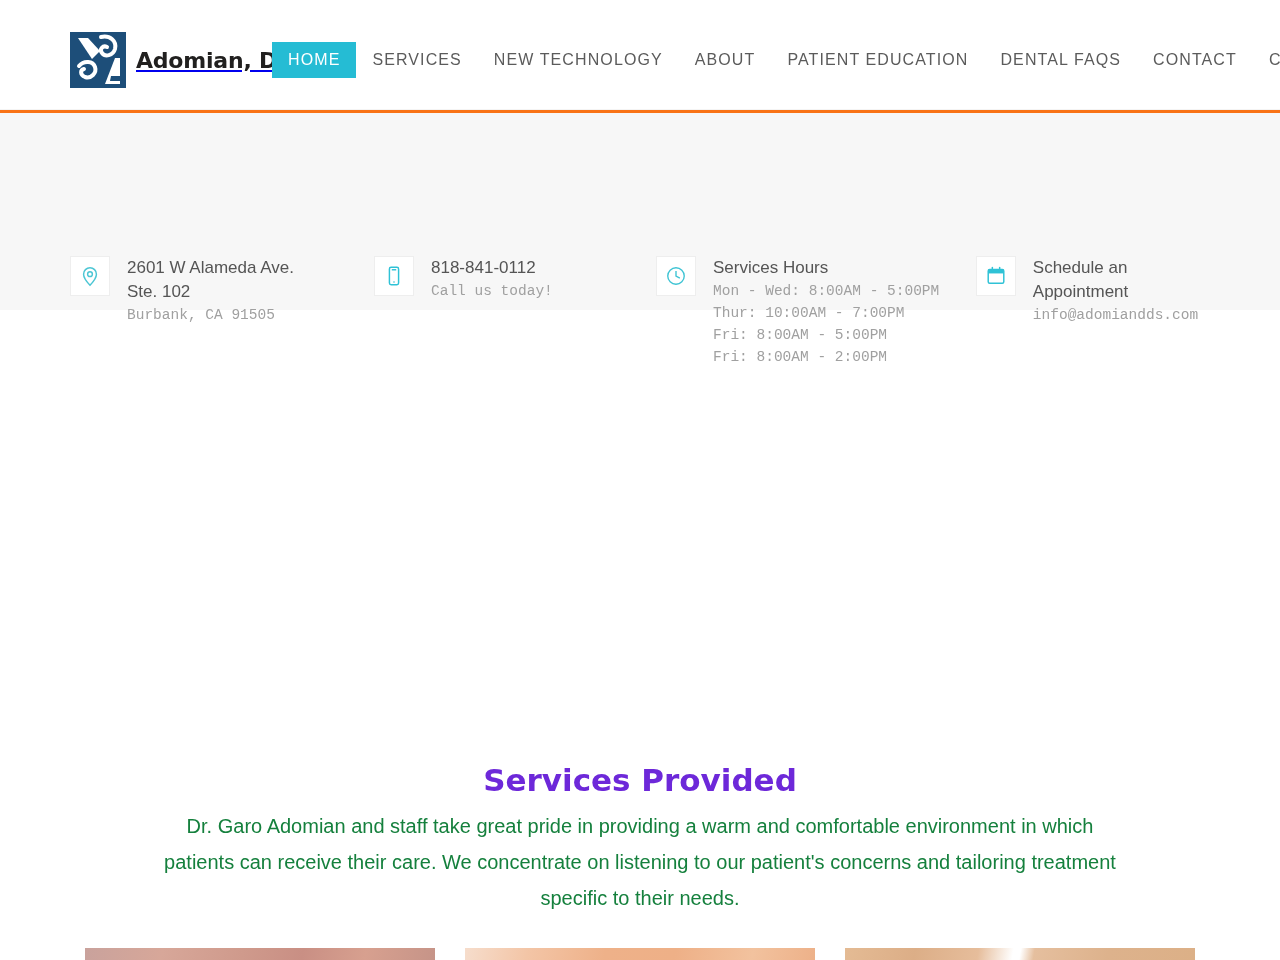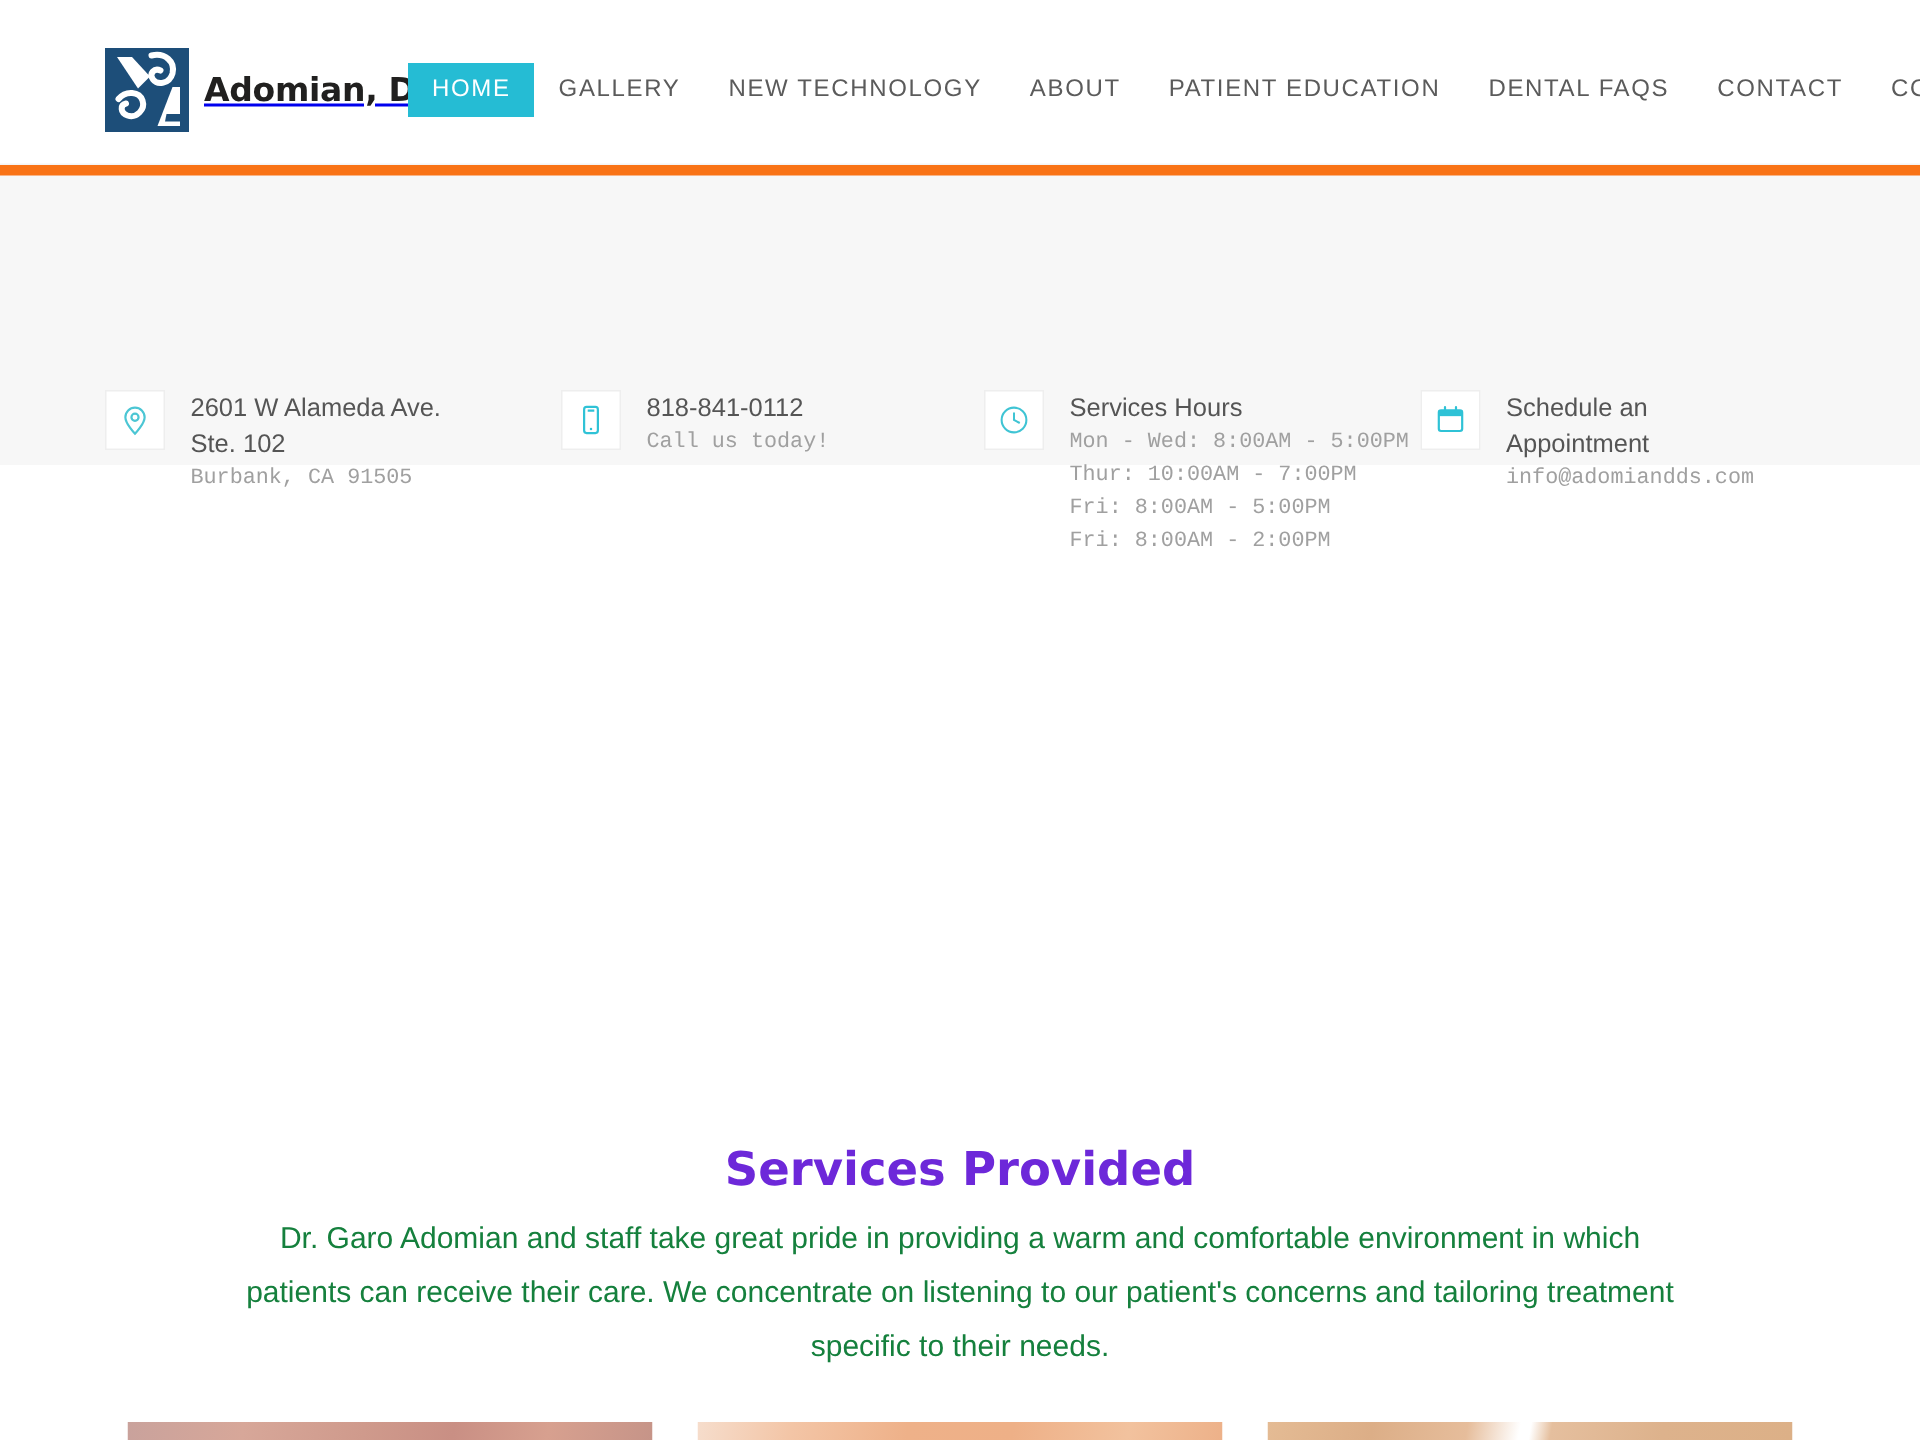--- a/index.html
+++ b/index.html
@@ -75,33 +75,33 @@
   .nav-item.is-active {
     background: #25bcd4;
     color: #ffffff;
   }
 
   
   .info-bar {
     width: 1280px;
     height: 200px;
     background: #f7f7f7;
-    border-top: 7px solid #f97316;
+    border-top: 3px solid #f97316;
     position: relative;
   }
   .info-col {
     position: absolute;
     top: 142px;
     display: flex;
     align-items: flex-start;
   }
   .info-col.c1 { left: 70px;  width: 280px; }
   .info-col.c2 { left: 374px; width: 280px; }
   .info-col.c3 { left: 656px; width: 285px; }
-  .info-col.c4 { left: 947px; width: 280px; }
+  .info-col.c4 { left: 947px; width: 280px; justify-content: center; }
 
   .info-icon-box {
     width: 40px;
     height: 40px;
     background: #ffffff;
     border: 1px solid #eeeeee;
     display: flex;
     align-items: center;
     justify-content: center;
     flex: none;
@@ -190,21 +190,21 @@
         <path d="M9 34 C14 28 23 29 25 35 C27 41 21 47 15 45 C10 43 10 38 14 37" fill="none" stroke="#ffffff" stroke-width="4" stroke-linecap="round"></path>
         <path d="M35 52 L45 26 L50 26 L50 52 Z" fill="#ffffff"></path>
         <path d="M41 44 L50 44 L50 49 L40 49 Z" fill="#1d4e79"></path>
       </svg>
     </span>
     <span class="brand-name">Adomian, DDS</span>
   </a>
 
   <nav class="main-nav">
     <a class="nav-item is-active" href="#">HOME</a>
-    <a class="nav-item" href="#">GALLERY</a>
+    <a class="nav-item" href="#">SERVICES</a>
     <a class="nav-item" href="#">NEW TECHNOLOGY</a>
     <a class="nav-item" href="#">ABOUT</a>
     <a class="nav-item" href="#">PATIENT EDUCATION</a>
     <a class="nav-item" href="#">DENTAL FAQS</a>
     <a class="nav-item" href="#">CONTACT</a>
     <a class="nav-item" href="#">CONTACT</a>
   </nav>
 </header>
 
 <section class="info-bar">

